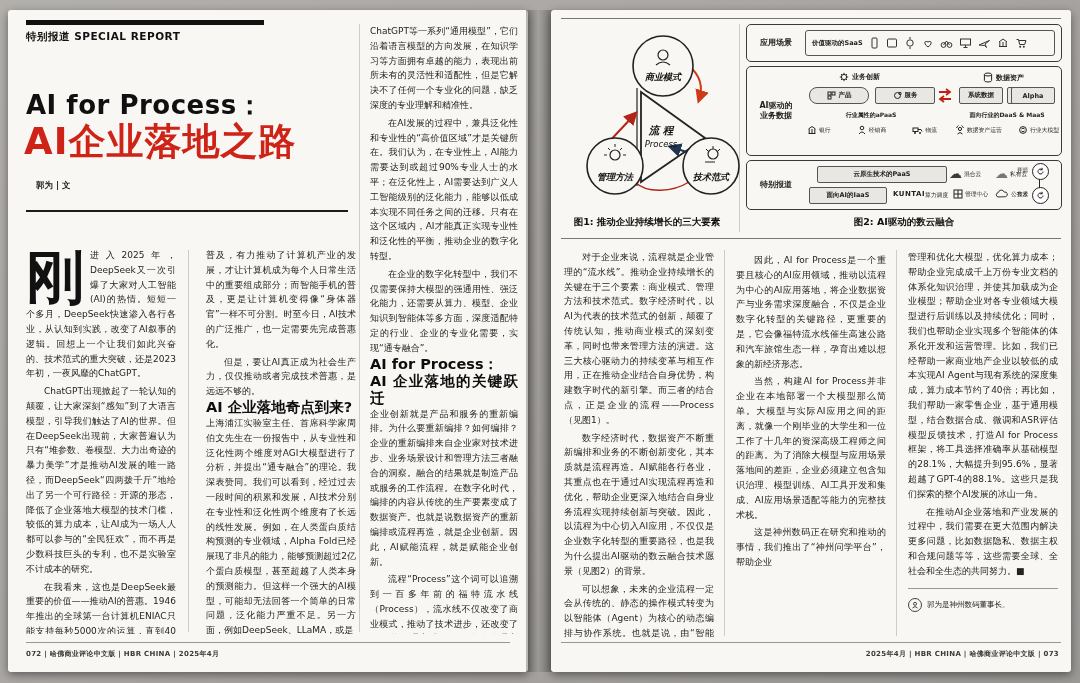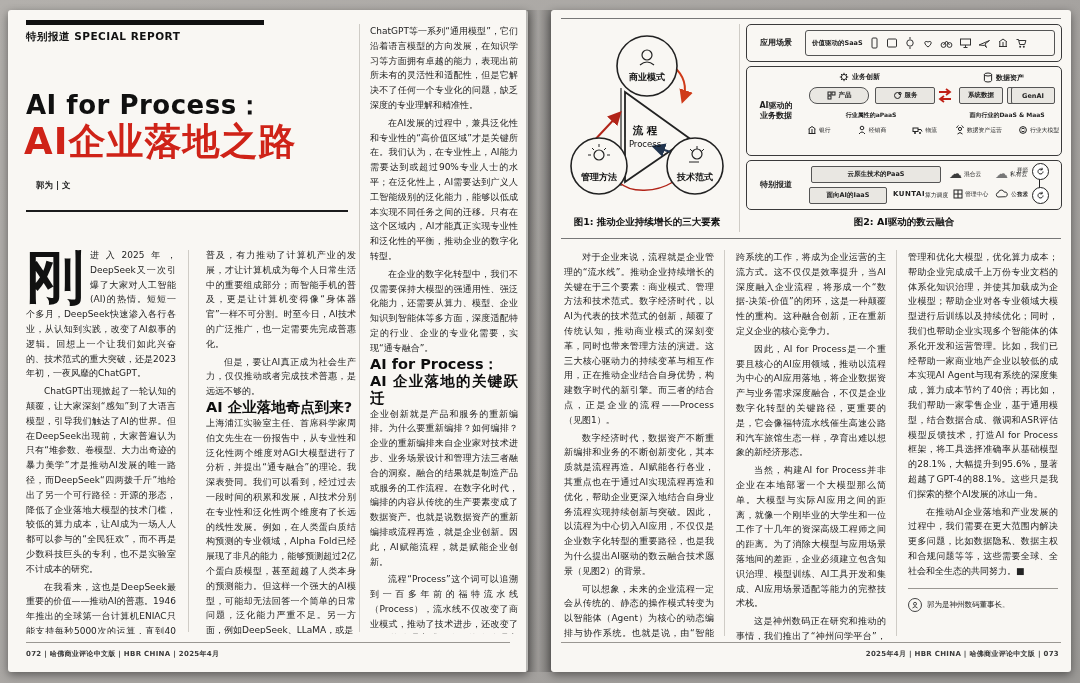--- a/index.html
+++ b/index.html
@@ -94,21 +94,21 @@
   <div class="abs footer" style="left:18px;top:639px;">072 | 哈佛商业评论中文版 | HBR CHINA | 2025年4月</div>
 </div>
 
 <div class="gutter"></div>
 
 <div class="page" id="pageR">
   <div class="abs thinrule" style="left:10px;top:8px;width:500px;background:#777;"></div>
   <div class="abs thinrule" style="left:10px;top:228px;width:500px;background:#777;"></div>
   <div class="abs vrule" style="left:188px;top:14px;height:208px;"></div>
 
-  <div class="abs" style="left:10px;top:14px;width:172px;height:186px;">
+  <div class="abs" style="left:26px;top:14px;width:172px;height:186px;font-style:italic;">
     <svg class="mini" width="172" height="186" viewBox="0 0 172 186">
       <defs>
         <marker id="ar" markerWidth="7" markerHeight="7" refX="5" refY="3.5" orient="auto">
           <path d="M0 0 L7 3.5 L0 7 Z" fill="context-stroke"></path>
         </marker>
       </defs>
 
       <path d="M64 68 L128 114 L64 158 Z" fill="none" stroke="#222" stroke-width="1.8"></path>
       <path d="M60 64 L60 162" fill="none" stroke="#222" stroke-width="1.2"></path>
 
@@ -246,21 +246,21 @@
       <div class="f2head" style="left:236px;top:5px;">
         <svg class="mini" width="10" height="11">
             <ellipse cx="5" cy="2.5" rx="3.6" ry="1.5" fill="none" stroke="#222"></ellipse>
             <path d="M1.4 2.5 v6 a3.6 1.5 0 0 0 7.2 0 v-6" fill="none" stroke="#222"></path>
           </svg>
         <span>数据资产</span>
       </div>
       <div class="f2box" style="left:212px;top:20px;width:42px;">系统数据</div>
       <div class="f2box" style="left:260px;top:20px;width:42px;">算法数据</div>
 
-      <div class="f2box" style="right:6px;top:20px;width:42px;">GenAI</div>
+      <div class="f2box" style="right:6px;top:20px;width:42px;">Alpha</div>
       <div class="f2bandtxt" style="left:212px;top:44px;width:96px;">面向行业的DaaS &amp; MaaS</div>
       <div class="abs" style="left:208px;top:58px;width:104px;display:flex;justify-content:space-between;">
         <span class="f2item">
           <svg class="mini" width="10" height="10">
               <circle cx="5" cy="4" r="1.6" fill="none" stroke="#222"></circle>
               <path d="M2.5 9 q2.5 -3 5 0 M1.5 3 q1 -2 2 -2.6 M8.5 3 q-1 -2 -2 -2.6" fill="none" stroke="#222"></path>
             </svg>
           <span>数据资产运营</span>
         </span>
         <span class="f2item">
@@ -268,21 +268,21 @@
               <circle cx="5" cy="5" r="3.4" fill="none" stroke="#222"></circle>
               <path d="M3.4 4 q1.6 -1.6 3.2 0 M3.4 6 q1.6 1.6 3.2 0" fill="none" stroke="#222"></path>
             </svg>
           <span>行业大模型</span>
         </span>
       </div>
     </div>
 
     <div class="band" style="top:136px;height:48px;">
       <div class="bandlabel">特别报道</div>
-      <div class="f2box" style="left:64px;top:5px;width:128px;">云原生技术的PaaS</div>
+      <div class="f2box" style="left:70px;top:5px;width:128px;">云原生技术的PaaS</div>
       <span class="f2item abs" style="left:202px;top:7px;">
         <span class="cloud clouddark">☁</span>
         <span>混合云</span>
       </span>
       <span class="f2item abs" style="left:248px;top:7px;">
         <span class="cloud" style="color:#777;">☁</span>
         <span>私有云</span>
       </span>
       <div class="f2box" style="left:62px;top:26px;width:76px;">面向AI的IaaS</div>
       <span class="abs" style="left:146px;top:29px;font-size:7px;font-weight:900;letter-spacing:.5px;">KUNTAI</span>
@@ -322,21 +322,20 @@
 
   <div class="abs vrule" style="left:173px;top:240px;height:386px;"></div>
   <div class="abs vrule" style="left:345px;top:240px;height:386px;"></div>
 
   <div class="abs col" style="left:13px;top:240px;width:150px;height:390px;">
     <p>对于企业来说，流程就是企业管理的“流水线”。推动企业持续增长的关键在于三个要素：商业模式、管理方法和技术范式。数字经济时代，以AI为代表的技术范式的创新，颠覆了传统认知，推动商业模式的深刻变革，同时也带来管理方法的演进。这三大核心驱动力的持续变革与相互作用，正在推动企业结合自身优势，构建数字时代的新引擎。而三者的结合点，正是企业的流程——Process（见图1）。</p>
     <p class="sp">数字经济时代，数据资产不断重新编排和业务的不断创新变化，其本质就是流程再造。AI赋能各行各业，其重点也在于通过AI实现流程再造和优化，帮助企业更深入地结合自身业务流程实现持续创新与突破。因此，以流程为中心切入AI应用，不仅仅是企业数字化转型的重要路径，也是我为什么提出AI驱动的数云融合技术愿景（见图2）的背景。</p>
     <p class="sp">可以想象，未来的企业流程一定会从传统的、静态的操作模式转变为以智能体（Agent）为核心的动态编排与协作系统。也就是说，由“智能体”基于实时交互，完成任务分发，高效处理复杂、跨部门、</p>
   </div>
   <div class="abs col" style="left:185px;top:240px;width:150px;height:390px;">
-    <p class="noind">跨系统的工作，将成为企业运营的主流方式。这不仅仅是效率提升，当AI深度融入企业流程，将形成一个“数据-决策-价值”的闭环，这是一种颠覆性的重构。这种融合创新，正在重新定义企业的核心竞争力。</p>
     <p class="sp">因此，AI for Process是一个重要且核心的AI应用领域，推动以流程为中心的AI应用落地，将企业数据资产与业务需求深度融合，不仅是企业数字化转型的关键路径，更重要的是，它会像福特流水线催生高速公路和汽车旅馆生态一样，孕育出难以想象的新经济形态。</p>
     <p class="sp">当然，构建AI for Process并非企业在本地部署一个大模型那么简单。大模型与实际AI应用之间的距离，就像一个刚毕业的大学生和一位工作了十几年的资深高级工程师之间的距离。为了消除大模型与应用场景落地间的差距，企业必须建立包含知识治理、模型训练、AI工具开发和集成、AI应用场景适配等能力的完整技术栈。</p>
     <p class="sp">这是神州数码正在研究和推动的事情，我们推出了“神州问学平台”，帮助企业</p>
   </div>
   <div class="abs col" style="left:357px;top:240px;width:150px;height:330px;">
     <p class="noind">管理和优化大模型，优化算力成本；帮助企业完成成千上万份专业文档的体系化知识治理，并使其加载成为企业模型；帮助企业对各专业领域大模型进行后训练以及持续优化；同时，我们也帮助企业实现多个智能体的体系化开发和运营管理。比如，我们已经帮助一家商业地产企业以较低的成本实现AI Agent与现有系统的深度集成，算力成本节约了40倍；再比如，我们帮助一家零售企业，基于通用模型，结合数据合成、微调和ASR评估模型反馈技术，打造AI for Process框架，将工具选择准确率从基础模型的28.1%，大幅提升到95.6%，显著超越了GPT-4的88.1%。这些只是我们探索的整个AI发展的冰山一角。</p>
     <p class="sp">在推动AI企业落地和产业发展的过程中，我们需要在更大范围内解决更多问题，比如数据隐私、数据主权和合规问题等等，这些需要全球、全社会和全生态的共同努力。■</p>
   </div>
 
   <div class="abs thinrule" style="left:357px;top:578px;width:150px;"></div>

